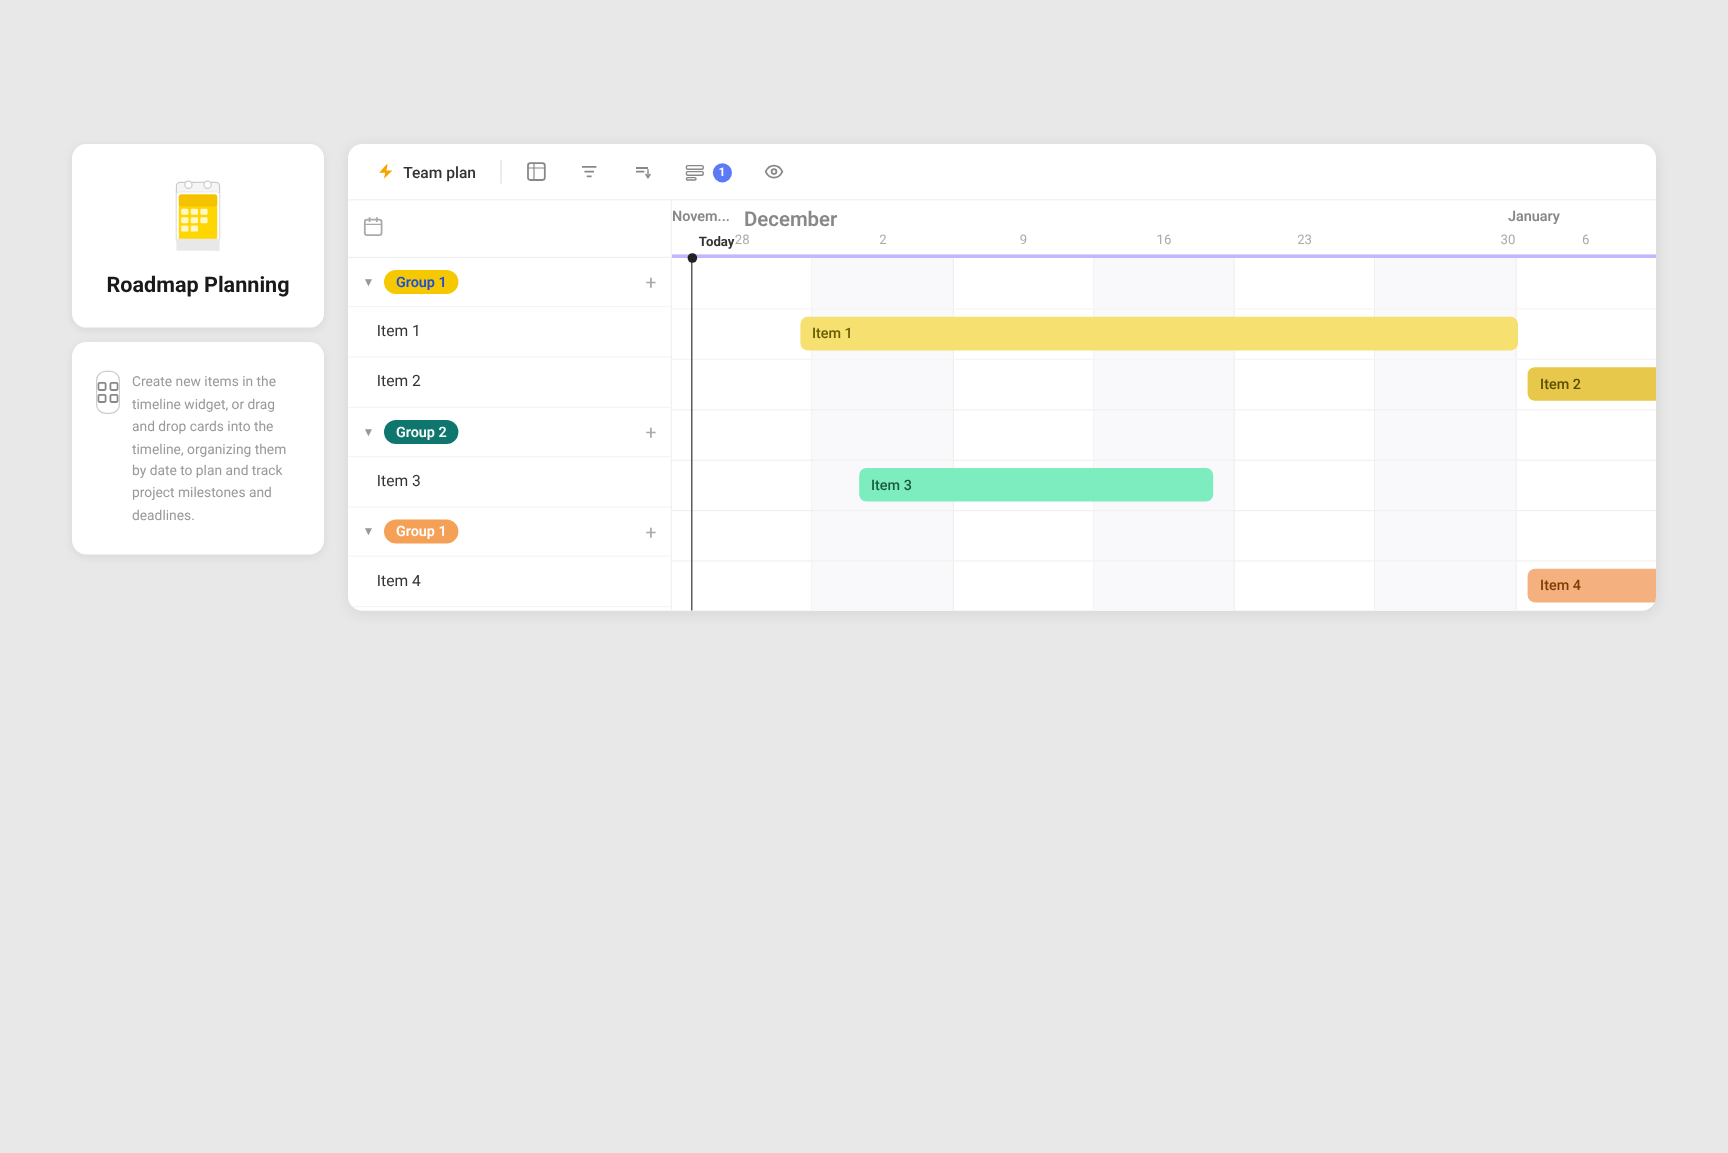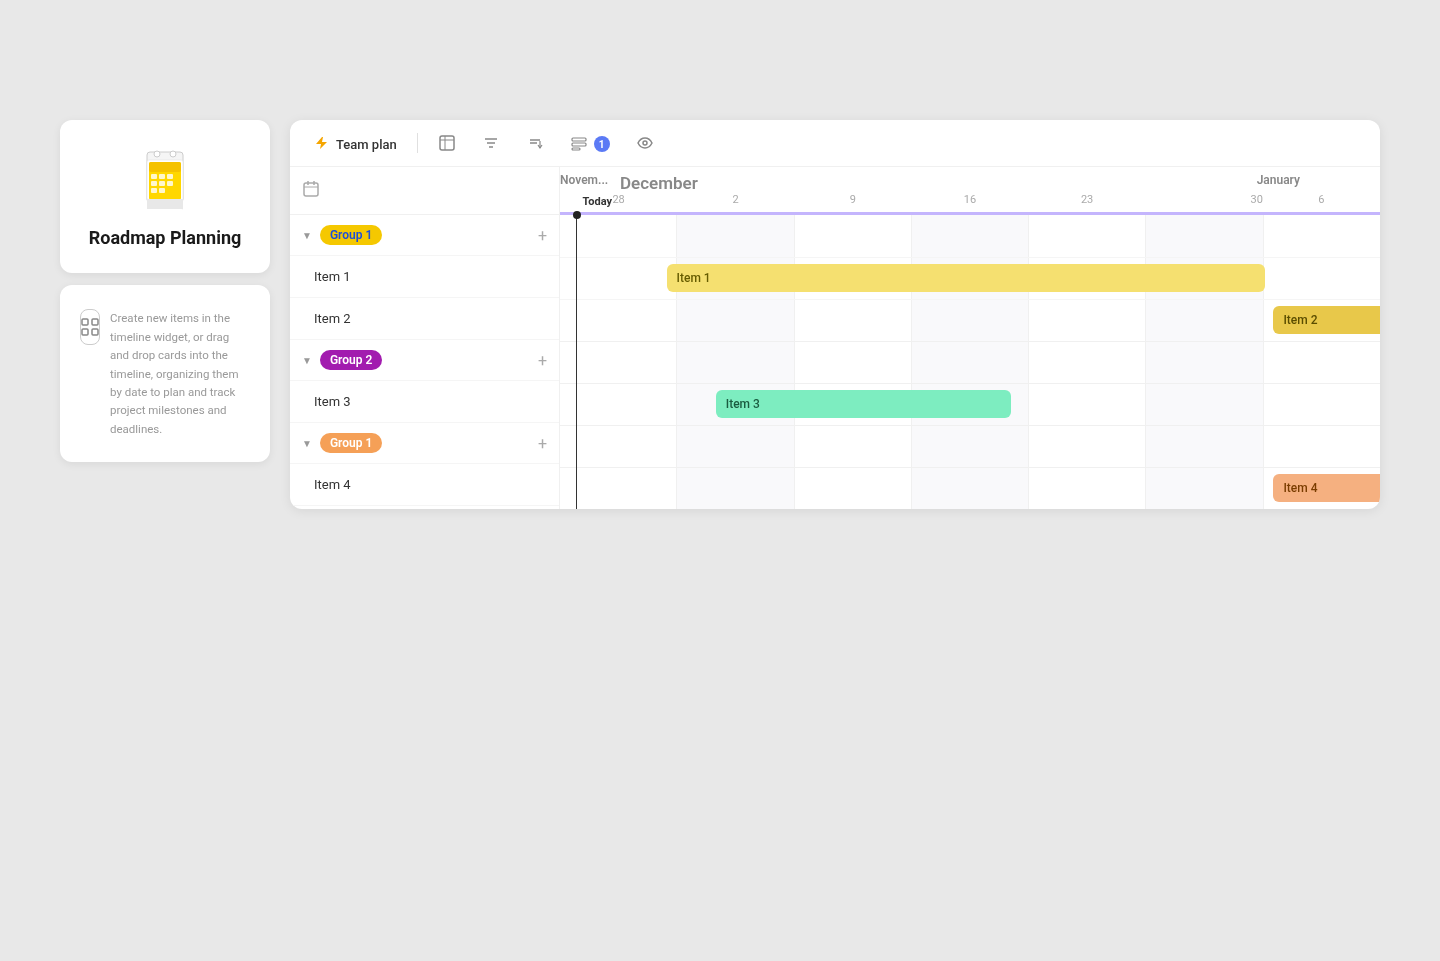--- a/index.html
+++ b/index.html
@@ -178,21 +178,21 @@
 
     .group-badge {
       padding: 3px 10px;
       border-radius: 12px;
       font-size: 12px;
       font-weight: 600;
       color: white;
     }
 
     .group-badge.yellow { background: #f5c800; color: #1d4ed8; }
-    .group-badge.green { background: #a21caf; }
+    .group-badge.green { background: #0f766e; }
     .group-badge.orange { background: #f5a057; }
 
     .chevron-icon {
       font-size: 10px;
       color: #999;
       cursor: pointer;
     }
 
     .plus-icon {
       margin-left: auto;

